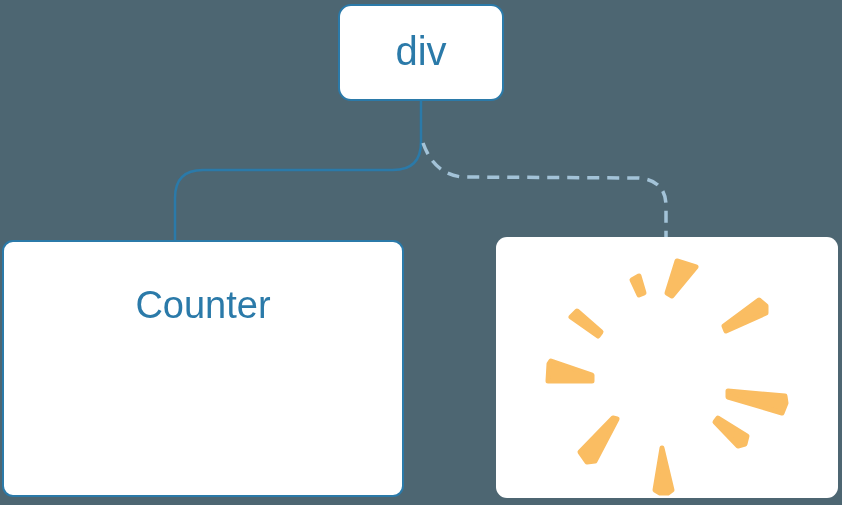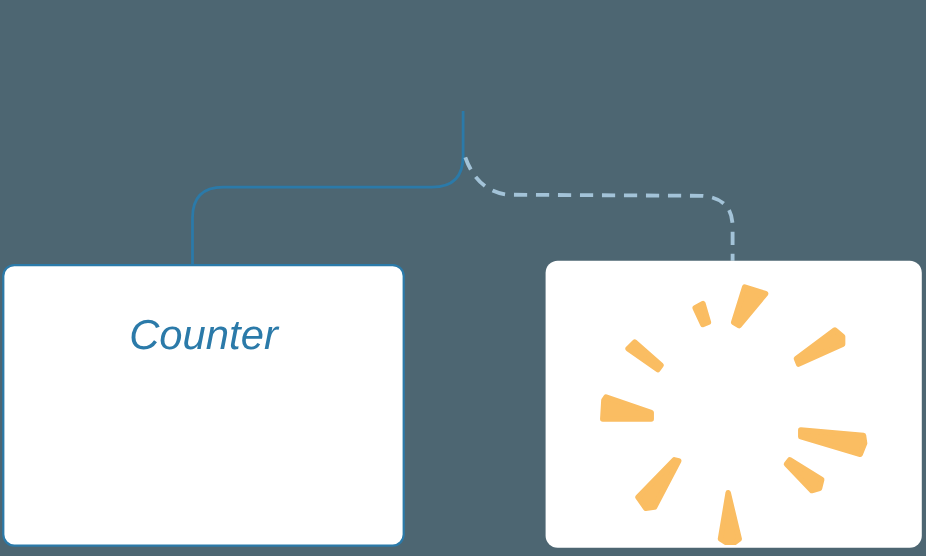--- a/index.html
+++ b/index.html
@@ -56,23 +56,22 @@
     line-height: 1;
     padding-bottom: 4px;
   }
   .card {
     position: absolute;
     background: var(--card-bg);
     border-radius: 11px;
   }
   .card.counter {
     left: 2px; top: 240px;
-    width: 366px; height: 257px;
+    width: 402px; height: 257px;
     border: 2px solid var(--accent-blue);
-    font-style: italic;
   }
   .card.poof {
     left: 496px; top: 237px;
     width: 342px; height: 261px;
   }
   .counter-title {
     position: absolute;
     left: 0; top: 42px;
     width: 100%;
     text-align: center;
@@ -119,20 +118,23 @@
 </head>
 <body>
 
 <div class="stage">
 
   <svg class="connectors" viewBox="0 0 842 505">
     <path class="solid" d="M 421 101 L 421 142 Q 421 170 393 170 L 203 170 Q 175 170 175 198 L 175 240"></path>
     <path class="dashed" d="M 423 143 Q 434 174 462 177 L 638 178 Q 666 180 666 206 L 666 237"></path>
   </svg>
 
+  <div class="root-node">
+    <span class="label">div</span>
+  </div>
 
   <div class="card counter">
     <div class="counter-title">Counter</div>
   </div>
 
   <div class="card poof">
     <svg class="poof-burst" viewBox="0 0 342 261">
 
       <polygon points="181,24 200,30 176,59 171,56"></polygon>
       <polygon points="136,43 143,39 148,56 143,58"></polygon>

